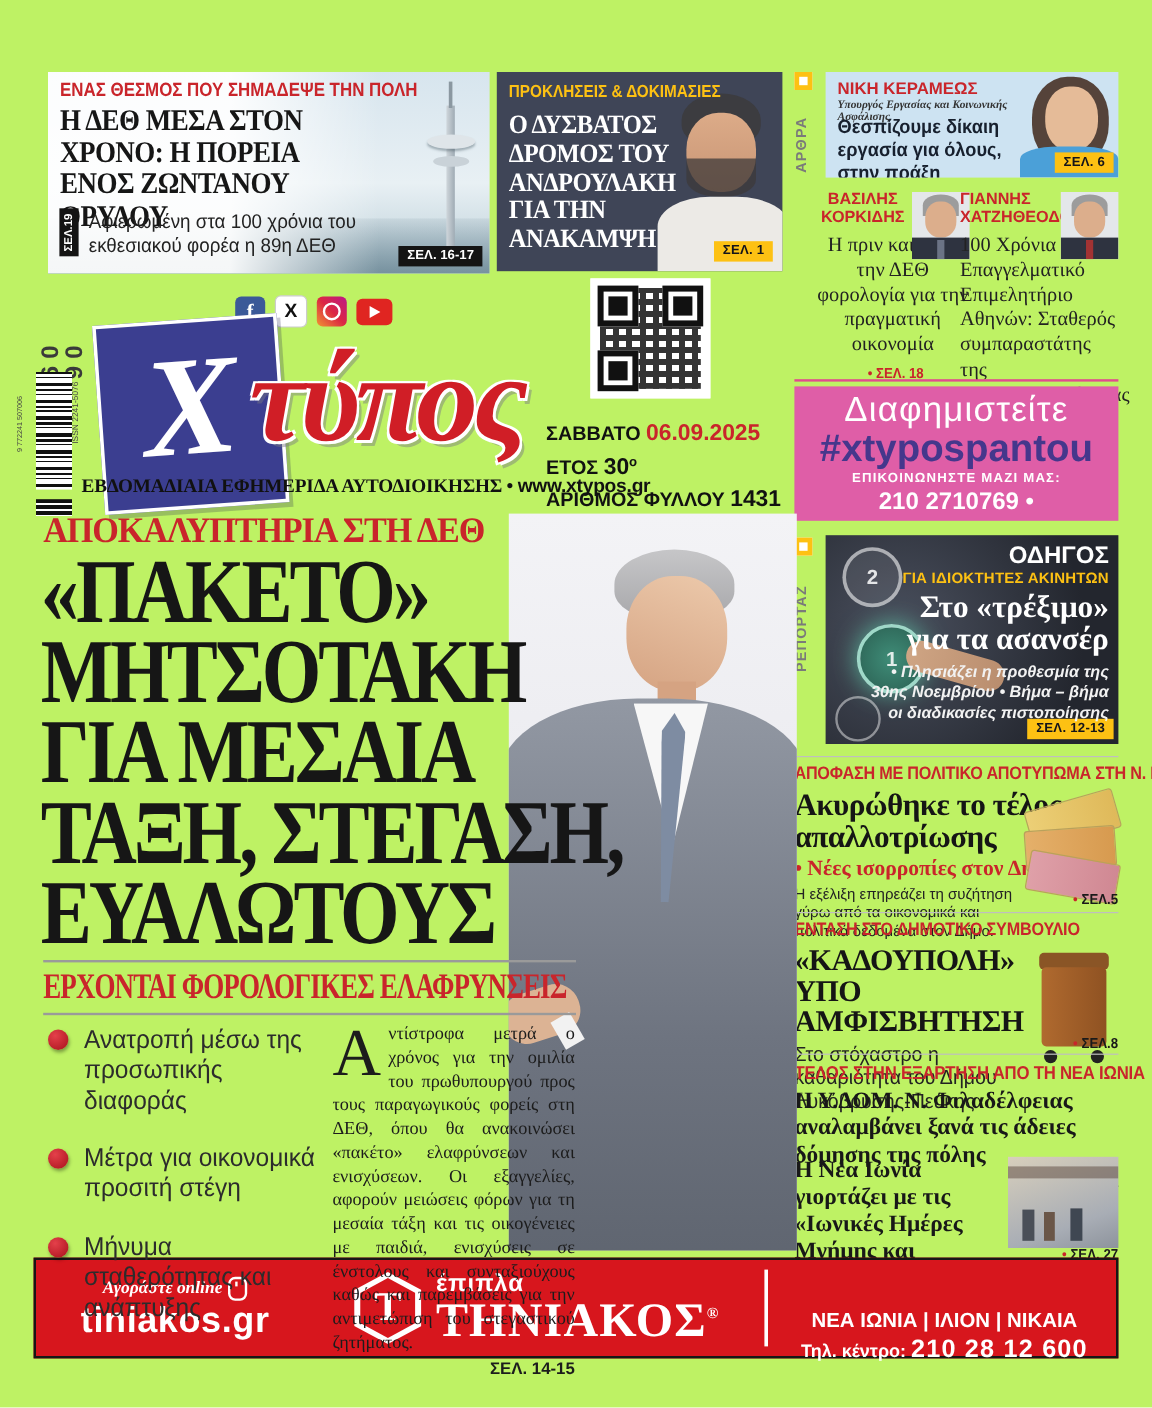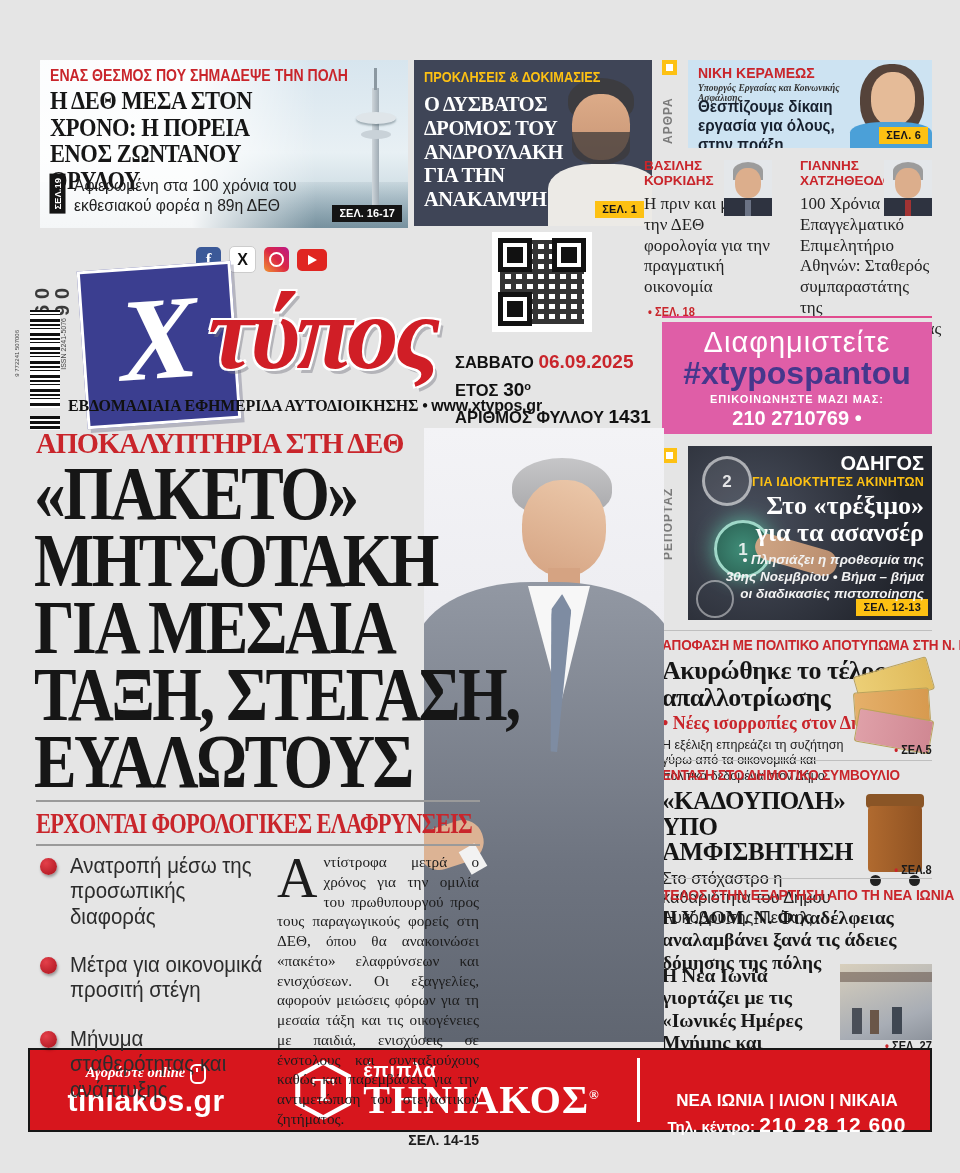--- a/index.html
+++ b/index.html
@@ -1,16 +1,16 @@
 <!DOCTYPE html>
 <html><head>
 <meta charset="utf-8">
 <style>
   html,body{margin:0;padding:0;background:#fff;}
-  #page{position:relative;width:960px;height:1173px;background:#e5e5e5;overflow:hidden;
+  #page{position:relative;width:960px;height:1173px;background:#bef264;overflow:hidden;
         font-family:"Liberation Sans",sans-serif;color:#1a1a1a;}
   .abs{position:absolute;}
   .serif{font-family:"Liberation Serif",serif;}
   .cond{display:inline-block;transform:scaleX(.88);transform-origin:0 50%;}
   .ytag{position:absolute;background:#fdc113;color:#14141a;font:800 11px/1 "Liberation Sans",sans-serif;
         padding:3px 7px;letter-spacing:.2px;}
   .ktag{position:absolute;background:#141414;color:#fff;font:800 11px/1 "Liberation Sans",sans-serif;padding:3px 7px;}
   .ptag{font:800 12px/1 "Liberation Sans",sans-serif;color:#1a1a1a;transform:scaleX(.92);transform-origin:100% 50%;display:inline-block;}
   .ptag .dot{color:#c9252b;}
   .vlab{writing-mode:vertical-rl;transform:rotate(180deg);color:#7a7a7a;
@@ -199,21 +199,21 @@
   <div class="abs" id="keram">
     <div class="w-hair"></div>
     <div class="w-face"></div>
     <div class="w-top"></div>
     <div class="abs" style="left:10px;top:6px;font:800 14px/1 'Liberation Sans',sans-serif;color:#c9252b;">ΝΙΚΗ ΚΕΡΑΜΕΩΣ</div>
     <div class="abs" style="left:10px;top:23px;width:175px;font:700 italic 9.5px/1.1 'Liberation Serif',serif;color:#333;">Υπουργός Εργασίας και Κοινωνικής Ασφάλισης</div>
     <div class="abs" style="left:10px;top:38px;width:168px;font:800 16px/1.18 'Liberation Sans',sans-serif;color:#17202e;transform:scaleX(.95);transform-origin:0 0;">Θεσπίζουμε δίκαιη εργασία για όλους, στην πράξη</div>
     <div class="ytag" style="right:4px;bottom:4px;">ΣΕΛ. 6</div>
   </div>
 
-  <div class="abs" style="left:644px;top:158px;width:128px;">
+  <div class="abs" style="left:680px;top:158px;width:128px;text-align:center;">
     <div class="headshot">
       <div class="hs-hair"></div>
         <div class="hs-face"></div>
         <div class="hs-suit"></div>
         <div class="hs-tie"></div>
     </div>
     <div class="colname" style="width:78px;">ΒΑΣΙΛΗΣ ΚΟΡΚΙΔΗΣ</div>
     <div class="colbody">Η πριν και μετά την ΔΕΘ φορολογία για την πραγματική οικονομία</div>
     <div style="margin-top:4px;"><span class="ptag"><span class="dot">•</span> <span style="color:#c9252b">ΣΕΛ. 18</span></span></div>
   </div>

